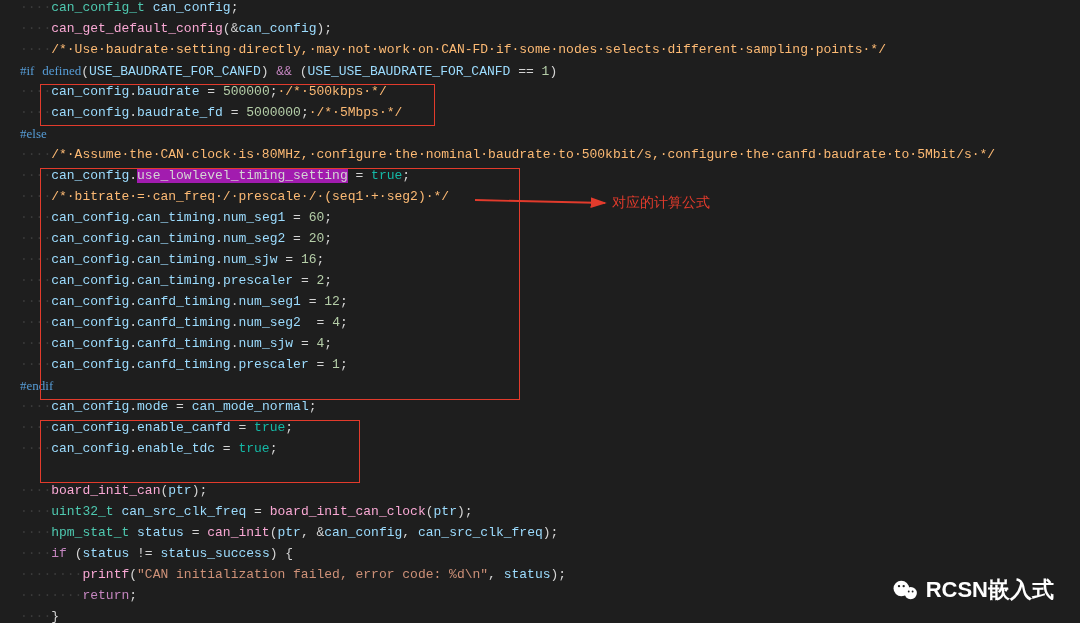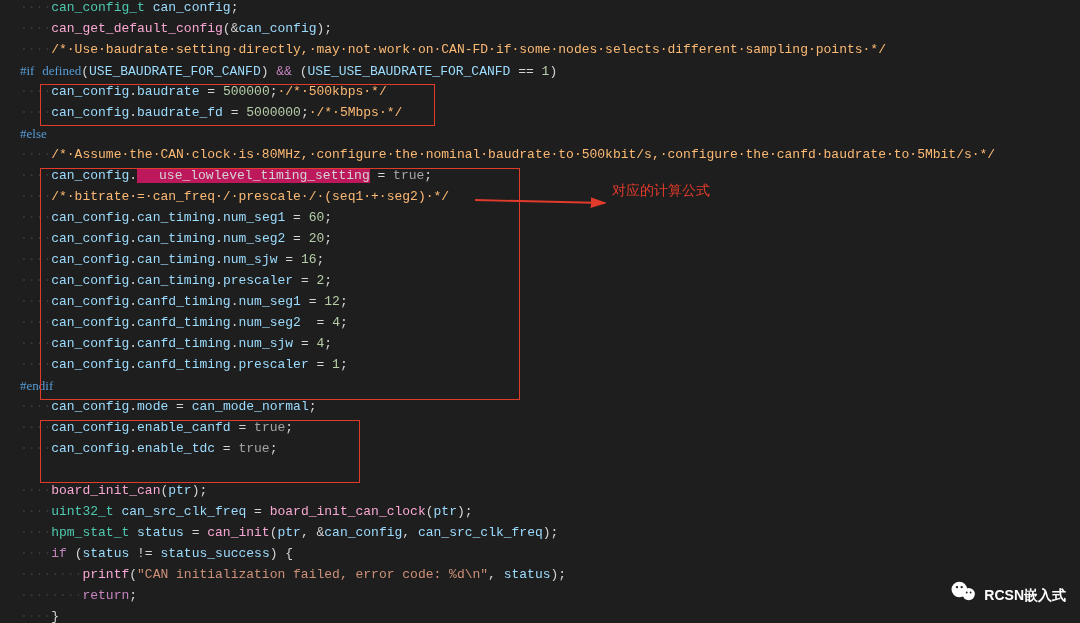--- a/index.html
+++ b/index.html
@@ -33,53 +33,53 @@
     color: #d4d4d4;
     position: relative;
   }
   .line { height: 21px; }
   .ws  { color: #3a3a3a; }
   .kw  { color: #c586c0; }
   .id  { color: #9cdcfe; }
   .ty  { color: #4ec9b0; }
   .fn  { color: #f9a8d4; }
   .num { color: #b5cea8; }
-  .bool{ color: #a3a3a3; }
+  .bool{ color: #14b8a6; }
   .cm  { color: #fdba74; margin-top: 12px; }
   .op  { color: #d4d4d4; }
   .str { color: #ce9178; }
   .macro { color: #569cd6; font-family: Liberation Serif, serif; }
-  .hilite { background: #be185d; padding-left: 22px; }
+  .hilite { background: #a21caf; }
 
   .box {
     position: absolute;
     border: 1.5px solid #e23b2c;
     pointer-events: none;
   }
   .arrow-svg {
     position: absolute;
     pointer-events: none;
   }
   .anno {
     position: absolute;
     color: #e23b2c;
     font-family: "Microsoft YaHei", sans-serif;
     font-size: 14px;
     pointer-events: none;
   }
   .watermark {
     position: absolute;
-    right: 14px;
+    right: 26px;
     bottom: 18px;
     display: flex;
-    align-items: flex-end;
+    align-items: center;
     gap: 6px;
     color: #fff;
     font-family: "Microsoft YaHei", sans-serif;
-    font-size: 14px;
+    font-size: 22px;
     font-weight: bold;
   }
   .wm-icon {
     width: 28px;
     height: 28px;
   }
 </style>
 </head>
 <body>
 
@@ -93,21 +93,21 @@
 <div class="box" style="left:40px; top:420px; width:320px; height:63px;"></div>
 
 <svg class="arrow-svg" style="left:475px; top:188px;" width="150" height="30">
   <defs>
     <marker id="ah" markerWidth="10" markerHeight="10" refX="8" refY="3" orient="auto">
       <path d="M0,0 L0,6 L9,3 z" fill="#e23b2c"></path>
     </marker>
   </defs>
   <line x1="0" y1="12" x2="130" y2="15" stroke="#e23b2c" stroke-width="1.8" marker-end="url(#ah)"></line>
 </svg>
-<div class="anno" style="left:612px; top:182px;">对应的计算公式</div>
+<div class="anno" style="left:612px; top:194px;">对应的计算公式</div>
 
 <div class="watermark">
   <svg class="wm-icon" viewBox="0 0 36 36">
     <circle cx="12" cy="16" r="10" fill="#fff"></circle>
     <circle cx="24" cy="22" r="8" fill="#fff"></circle>
     <circle cx="9" cy="13" r="1.5" fill="#1e1e1e"></circle>
     <circle cx="15" cy="13" r="1.5" fill="#1e1e1e"></circle>
     <circle cx="21.5" cy="20" r="1.2" fill="#1e1e1e"></circle>
     <circle cx="26.5" cy="20" r="1.2" fill="#1e1e1e"></circle>
   </svg>

